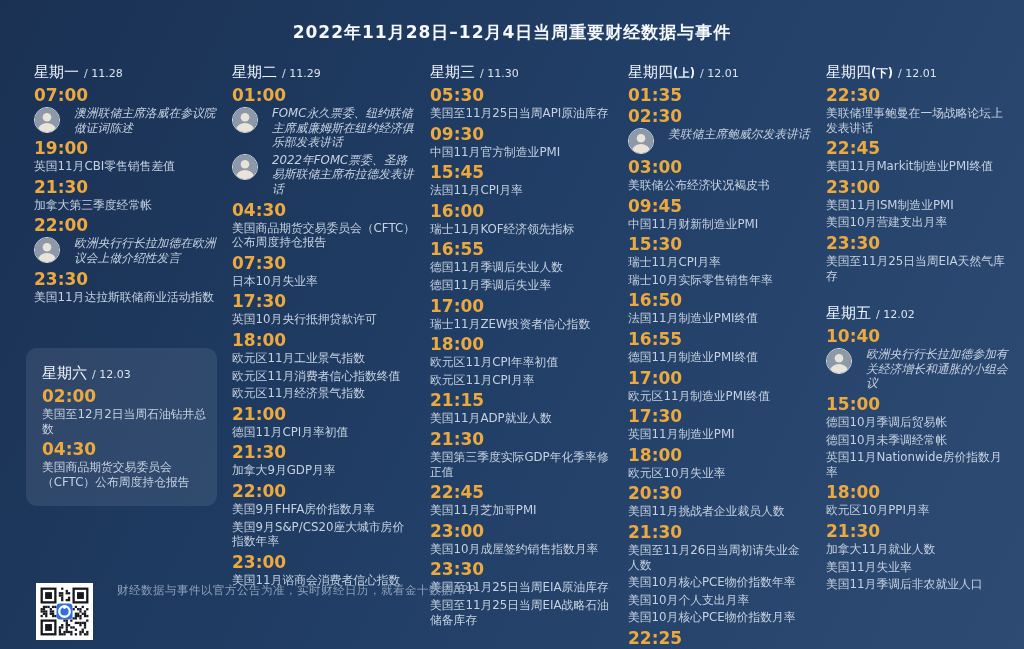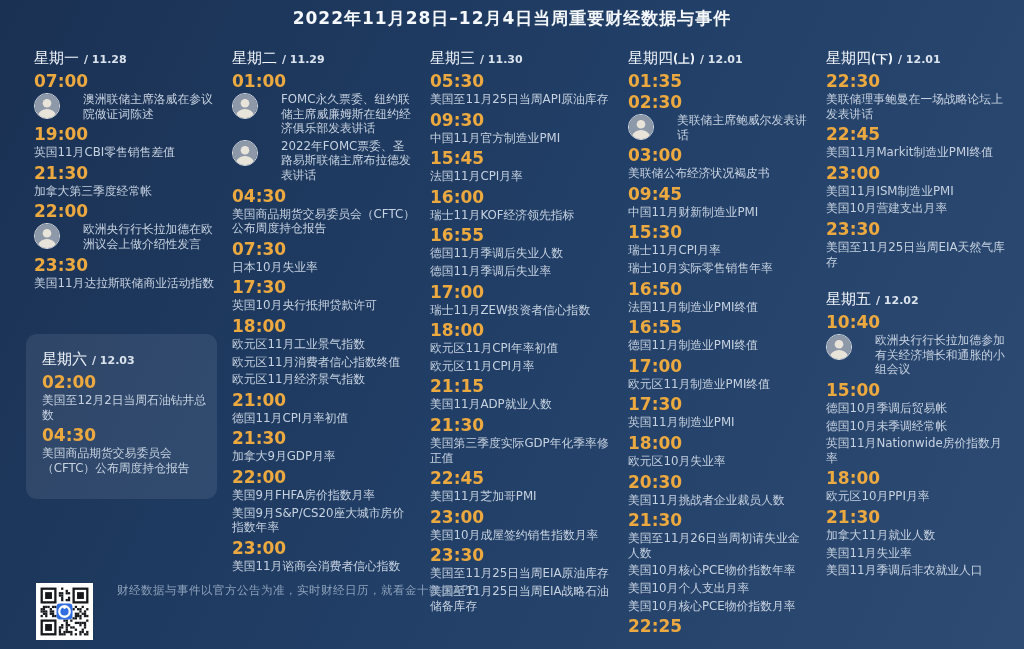--- a/index.html
+++ b/index.html
@@ -6,59 +6,59 @@
   html,body { width:1024px; height:649px; }
   body {
     font-family:"DejaVu Sans","Liberation Sans",sans-serif;
     background:linear-gradient(116deg,#1a3153 0%,#213e66 48%,#2e4b74 100%);
     color:#c9d4e2;
     position:relative;
     overflow:hidden;
   }
   .page-title {
     text-align:center;
-    padding-top:7px;
+    padding-top:21px;
     font-size:17px;
     font-weight:700;
     color:#f5f8fc;
     letter-spacing:1px;
   }
   .board {
     display:flex;
     gap:15px;
     padding:18px 28px 0 34px;
     align-items:flex-start;
   }
   .col { width:183px; flex:0 0 183px; }
   .section { margin-bottom:0; }
   .section.boxed {
     background:rgba(215,230,246,0.10);
     border-radius:11px;
     margin:44px 0 0 -8px;
-    padding:15px 10px 20px 16px;
+    padding:15px 10px 13px 16px;
   }
   .section.gap-top { margin-top:20px; }
   .day-header { margin-bottom:5px; white-space:nowrap; }
   .day-name { font-size:15px; font-weight:400; color:#f2f6fb; }
   .day-sub  { font-size:11.5px; font-weight:700; color:#f2f6fb; }
-  .day-date { font-size:11px; font-weight:700; color:#dbe3ed; margin-left:5px;margin-top:8px; }
+  .day-date { font-size:11px; font-weight:400; color:#dbe3ed; margin-left:5px;margin-top:8px; }
   .time {
     color:#eca93f;
     font-weight:700;
     font-size:17px;
     line-height:15px;
     margin:6px 0 3px;
   }
   .event {
     font-size:11.8px;
     line-height:14.6px;
     margin-bottom:3px;
     color:#c7d2e0;
   }
-  .event.with-avatar { display:flex; gap:23px; align-items:flex-start; }
+  .event.with-avatar { display:flex; gap:14px; align-items:flex-start;font-style:italic; }
   .event .event-text { flex:1; }
   .avatar {
     width:26px; height:26px;
     flex:0 0 26px;
     border-radius:50%;
     overflow:hidden;
     border:1px solid rgba(255,255,255,0.85);
     display:inline-block;
     margin-top:1px;
   }

